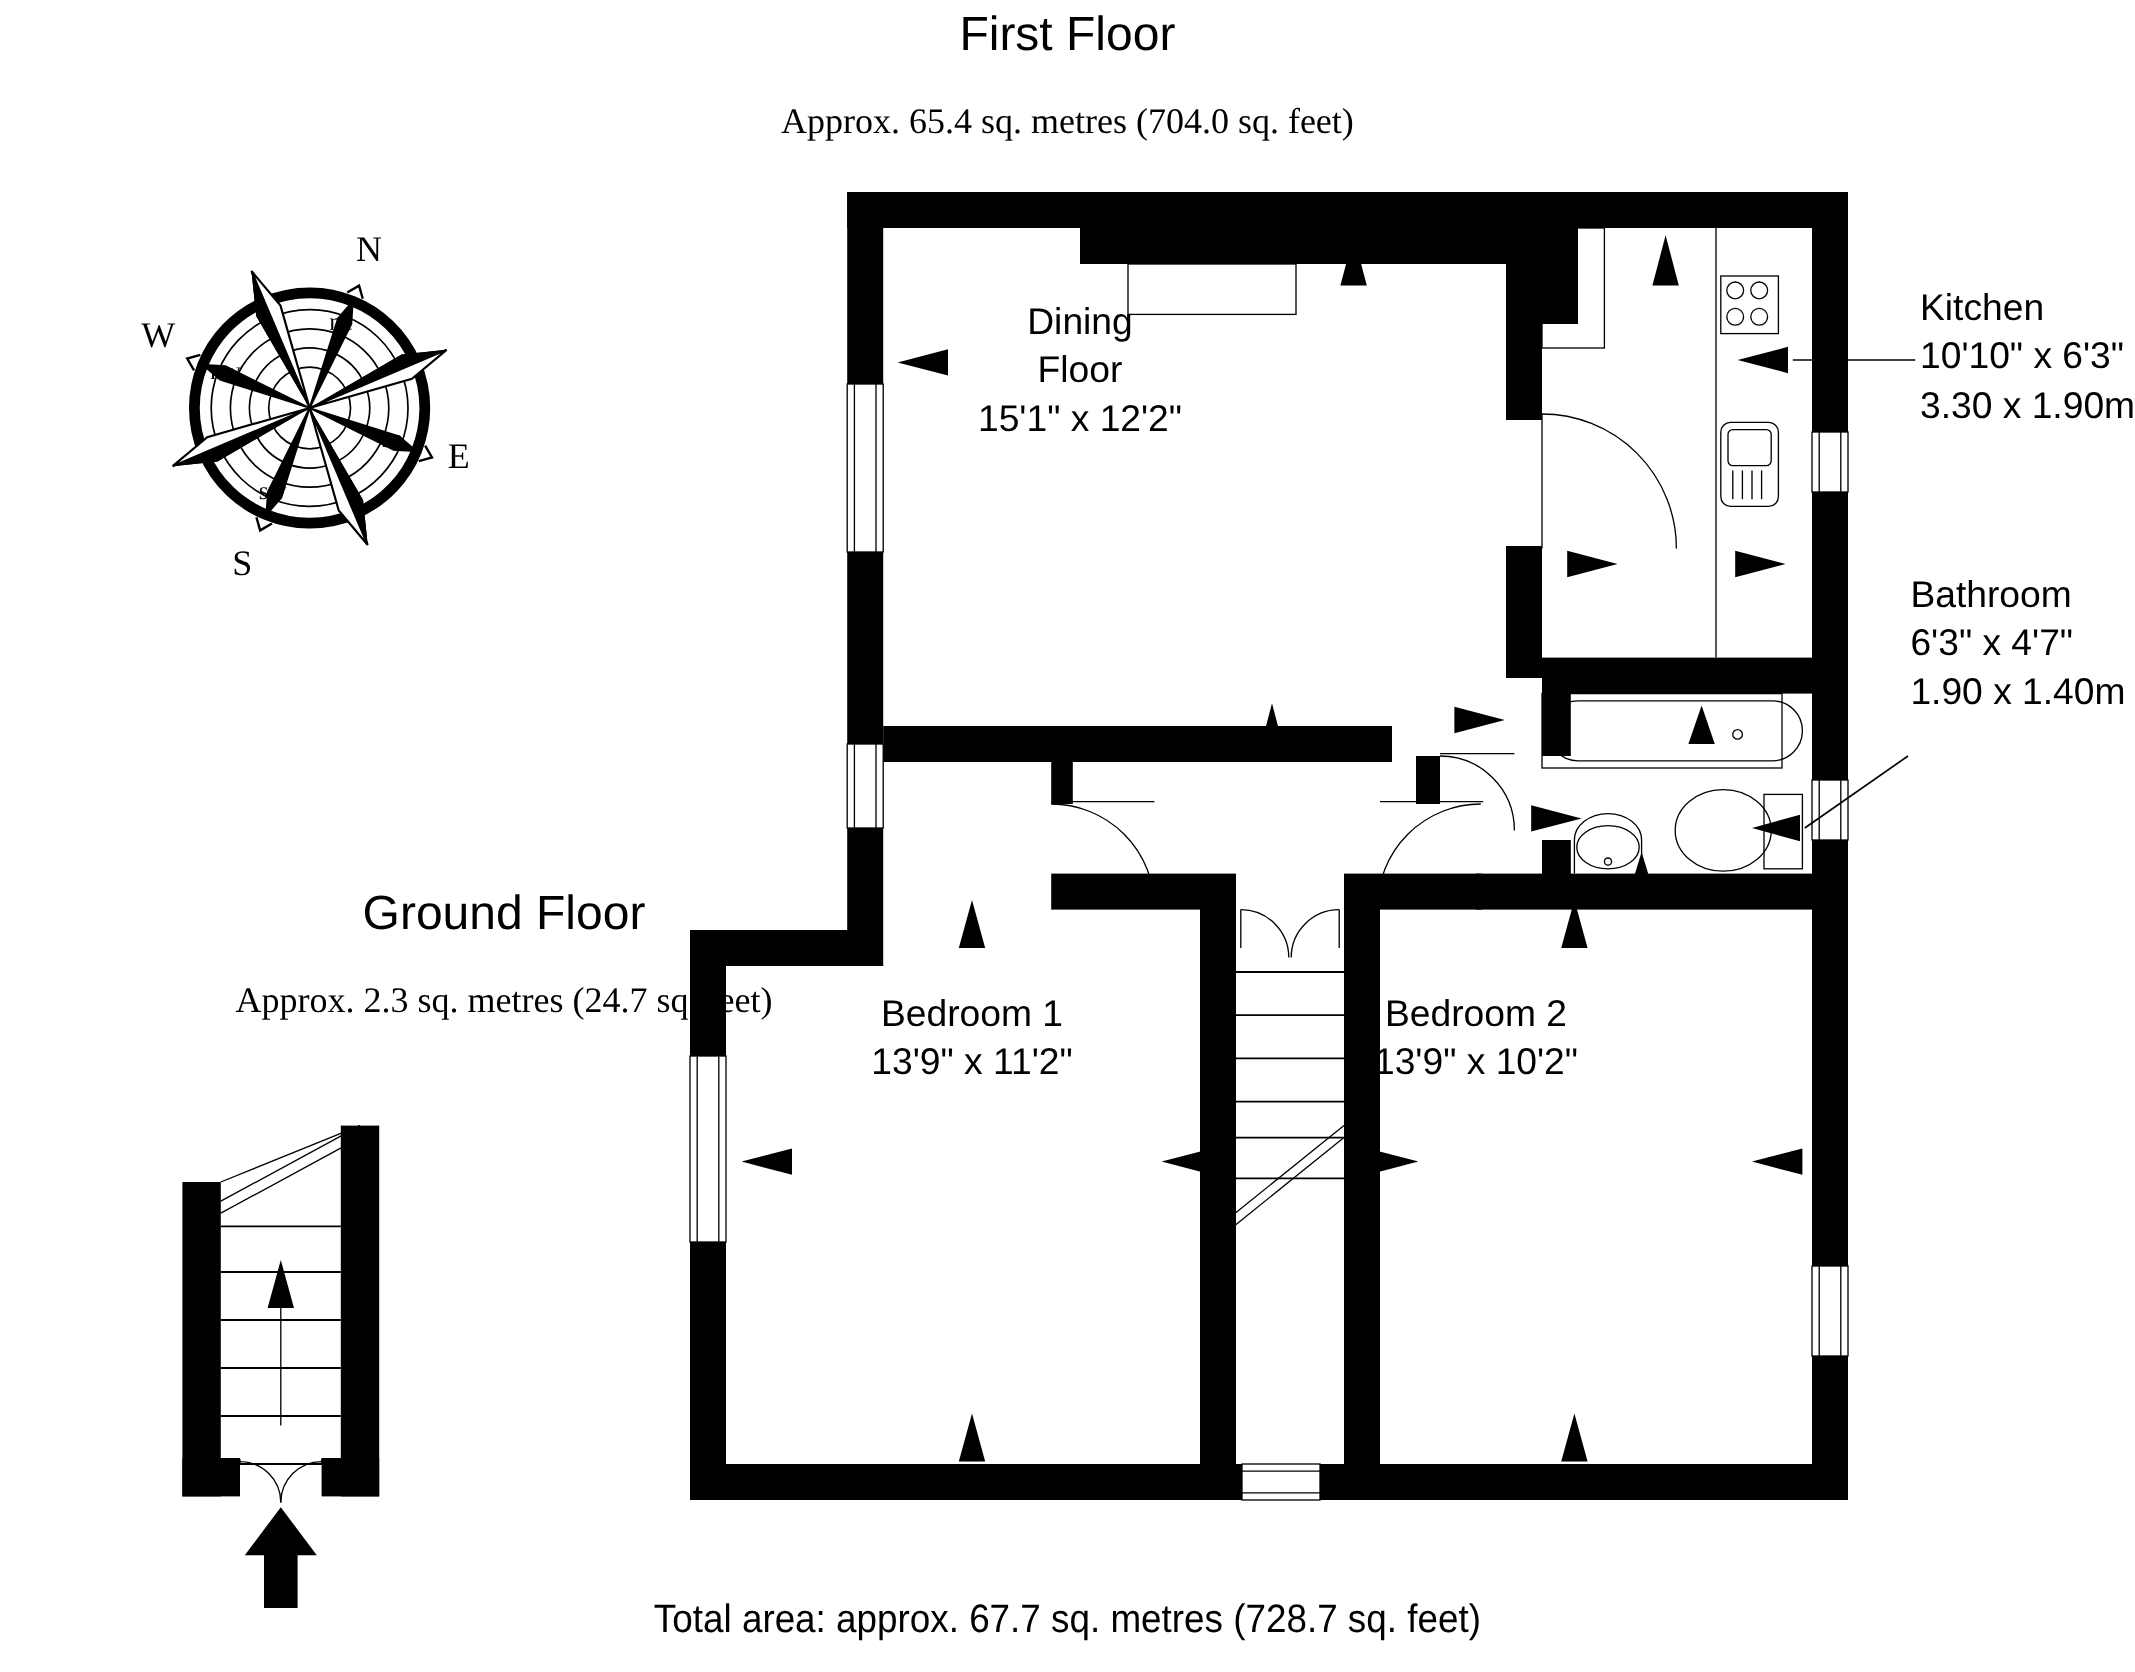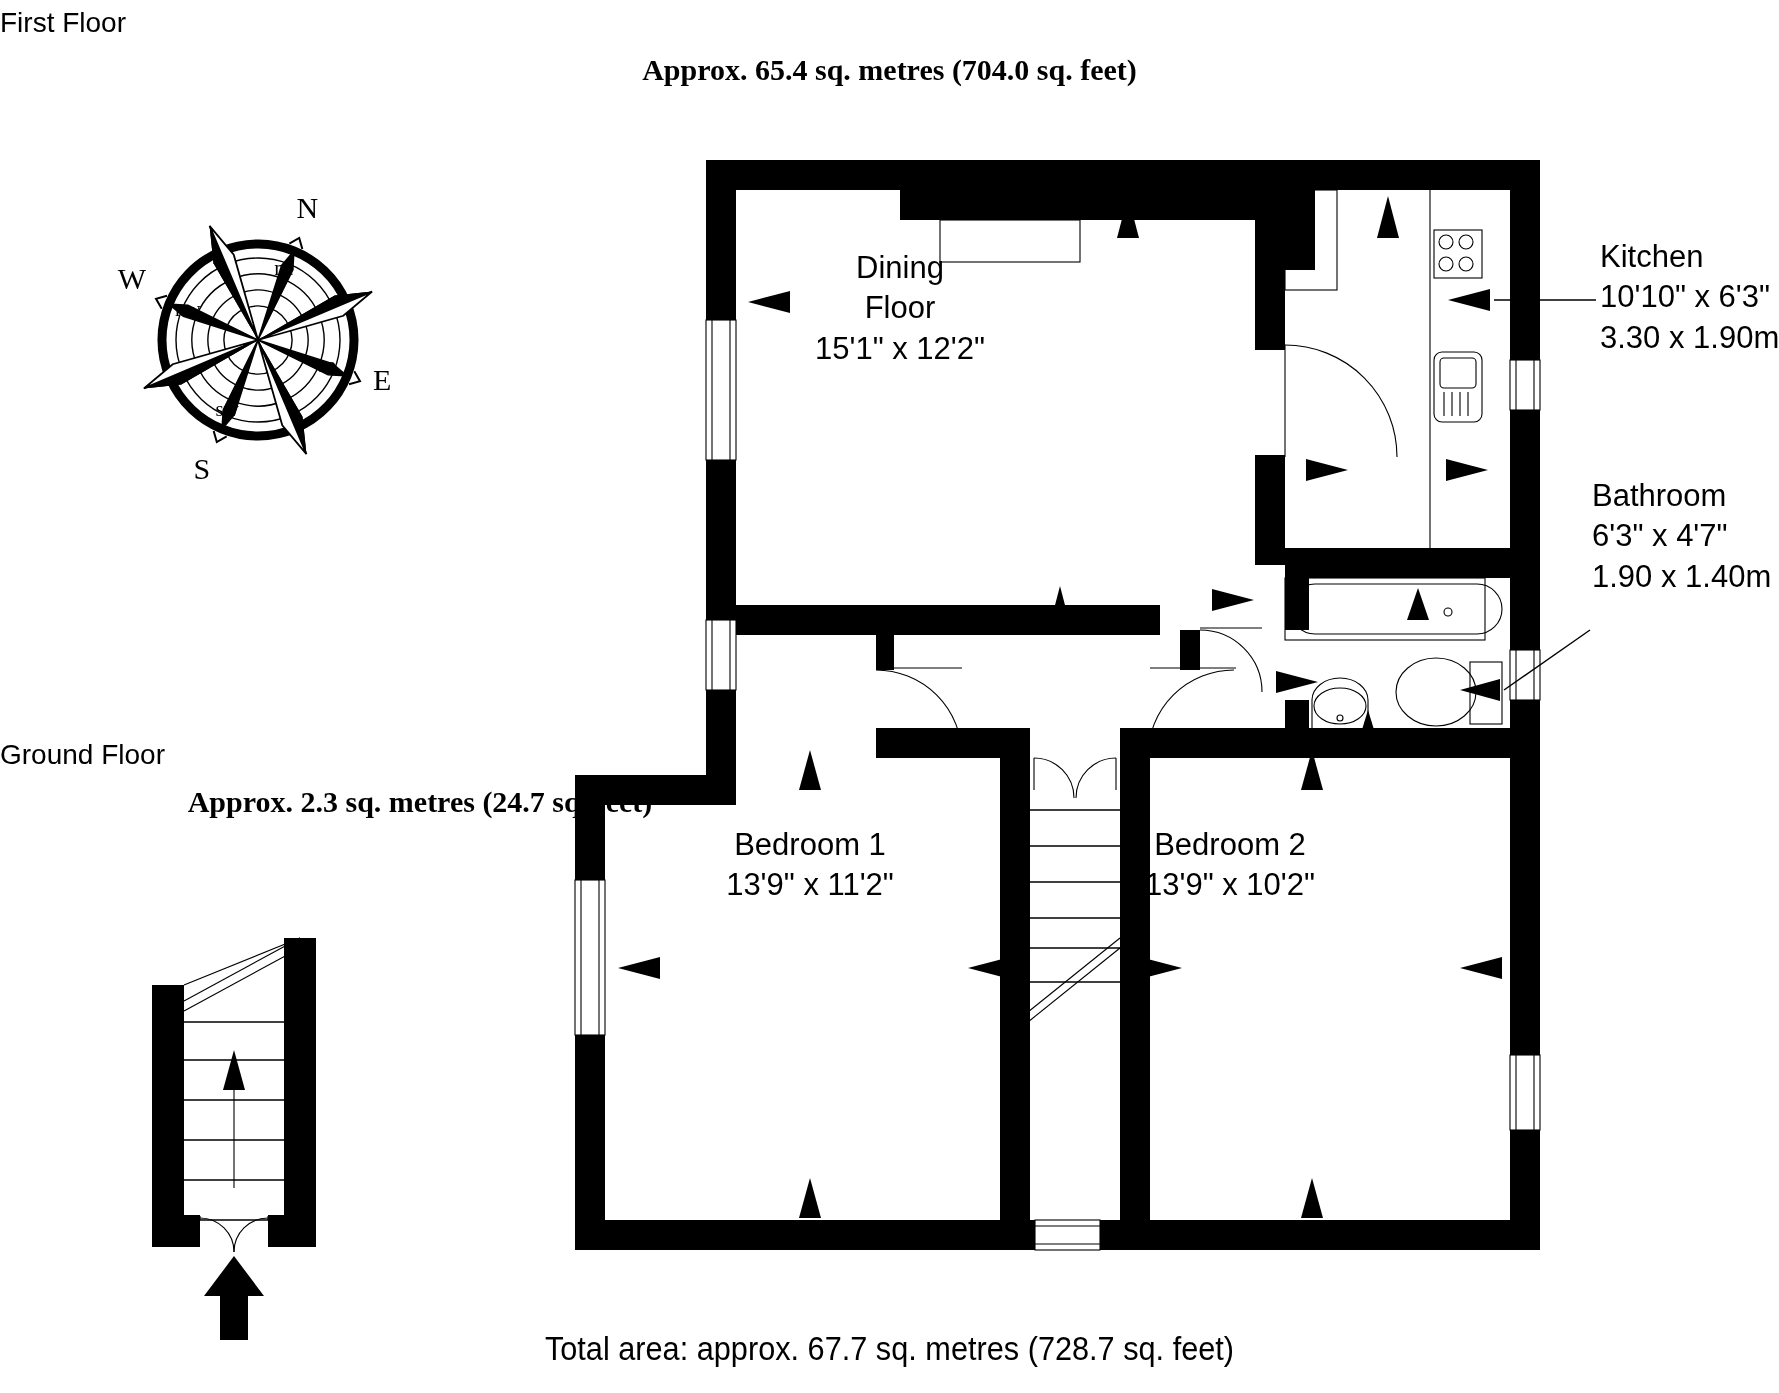--- a/index.html
+++ b/index.html
@@ -19,33 +19,35 @@
     position: absolute;
     left: 0; top: 0;
     width: 1779px;
     height: 1393px;
   }
 
   
   .floor-title {
     position: absolute;
     font-family: "Liberation Sans", sans-serif;
-    font-size: 28px;
+    font-size: 40px;
     font-weight: 400;
-    white-space: nowrap;
-    line-height: 1.05;
-  }
-  .floor-sub {
-    position: absolute;
-    font-family: "Liberation Serif", serif;
-    font-size: 30px;
-    font-weight: 700;
     text-align: center;
     white-space: nowrap;
     line-height: 1.05;
+  }
+  .floor-sub {
+    position: absolute;
+    font-family: "Liberation Serif", serif;
+    font-size: 30px;
+    font-weight: 400;
+    text-align: center;
+    white-space: nowrap;
+    line-height: 1.05;
+    margin-top: 32px;
   }
   #ff-title { left: 0; top: 8px; width: 1779px; }
   #ff-sub   { left: 0; top: 54px; width: 1779px; }
 
   #gf-title { left: 0; top: 740px; width: 840px; }
   #gf-sub   { left: 0; top: 786px; width: 840px; }
 
   #total-area {
     position: absolute;
     left: 0;

